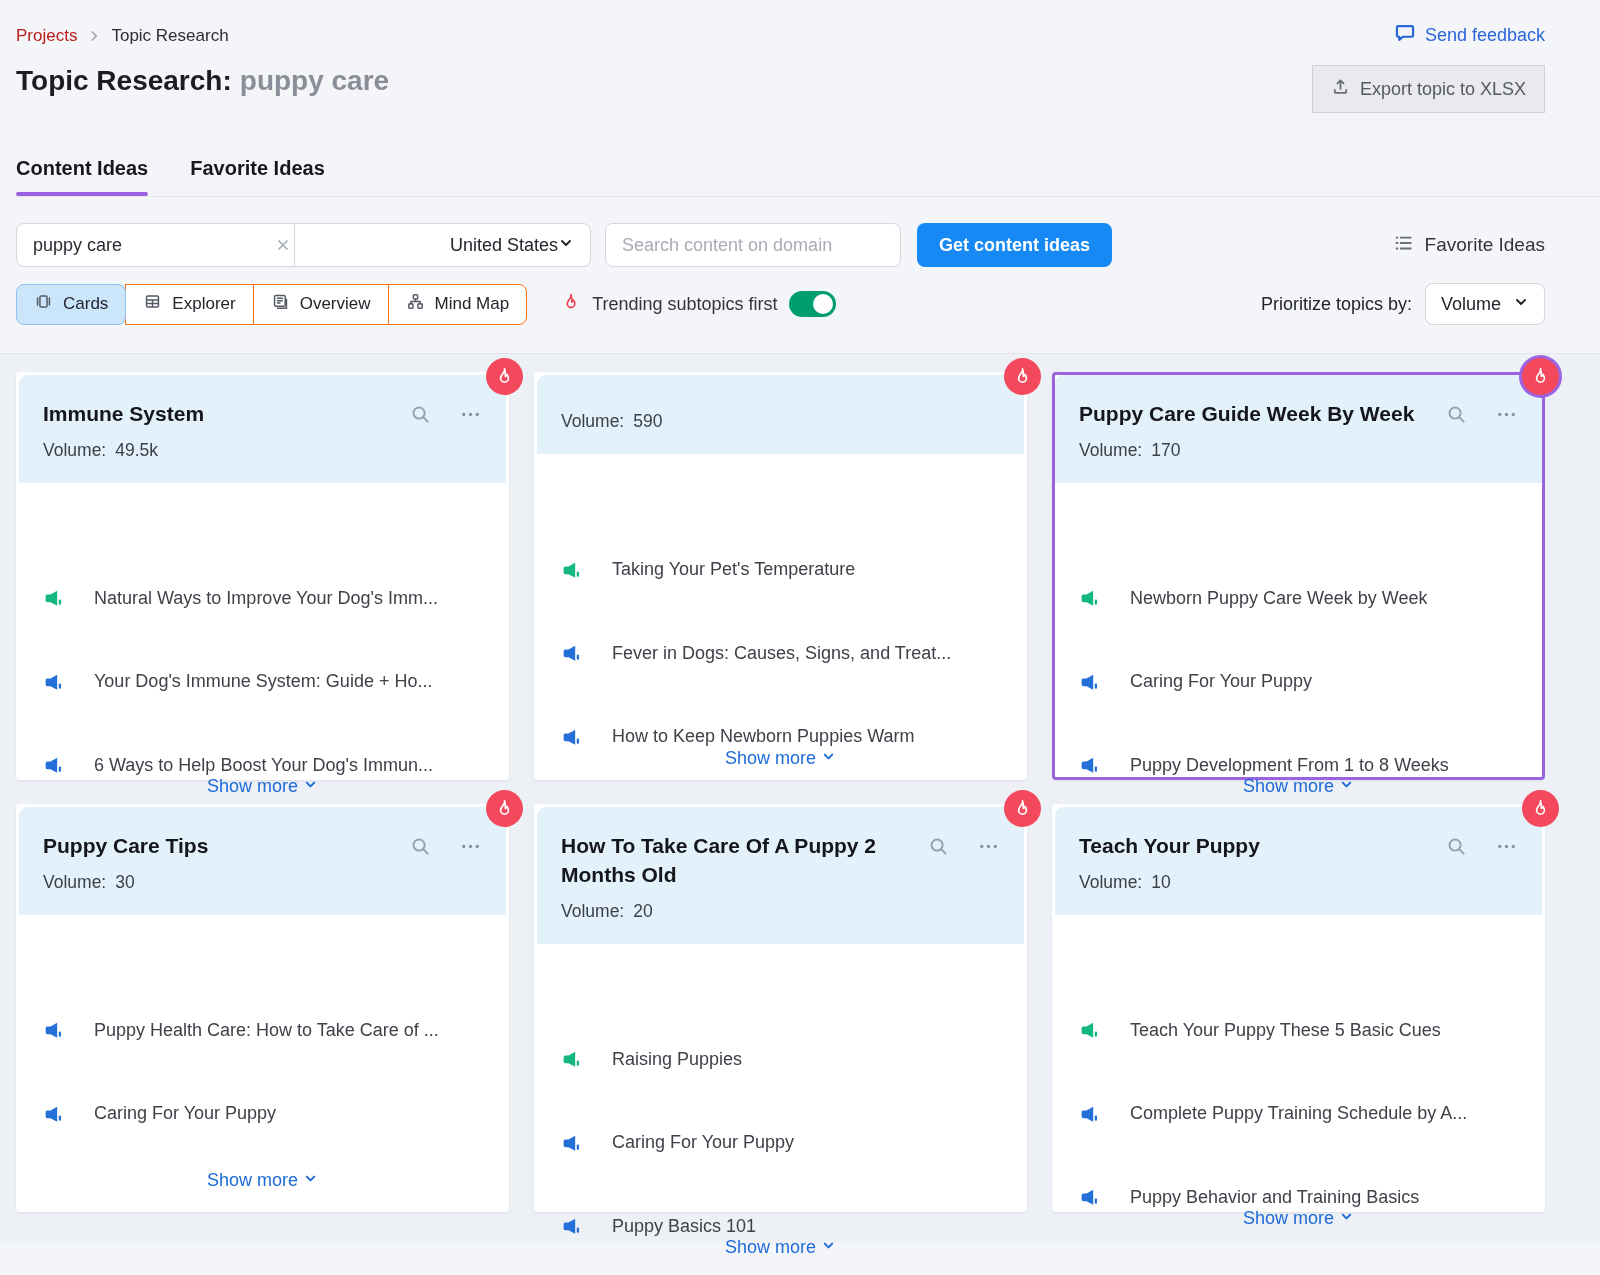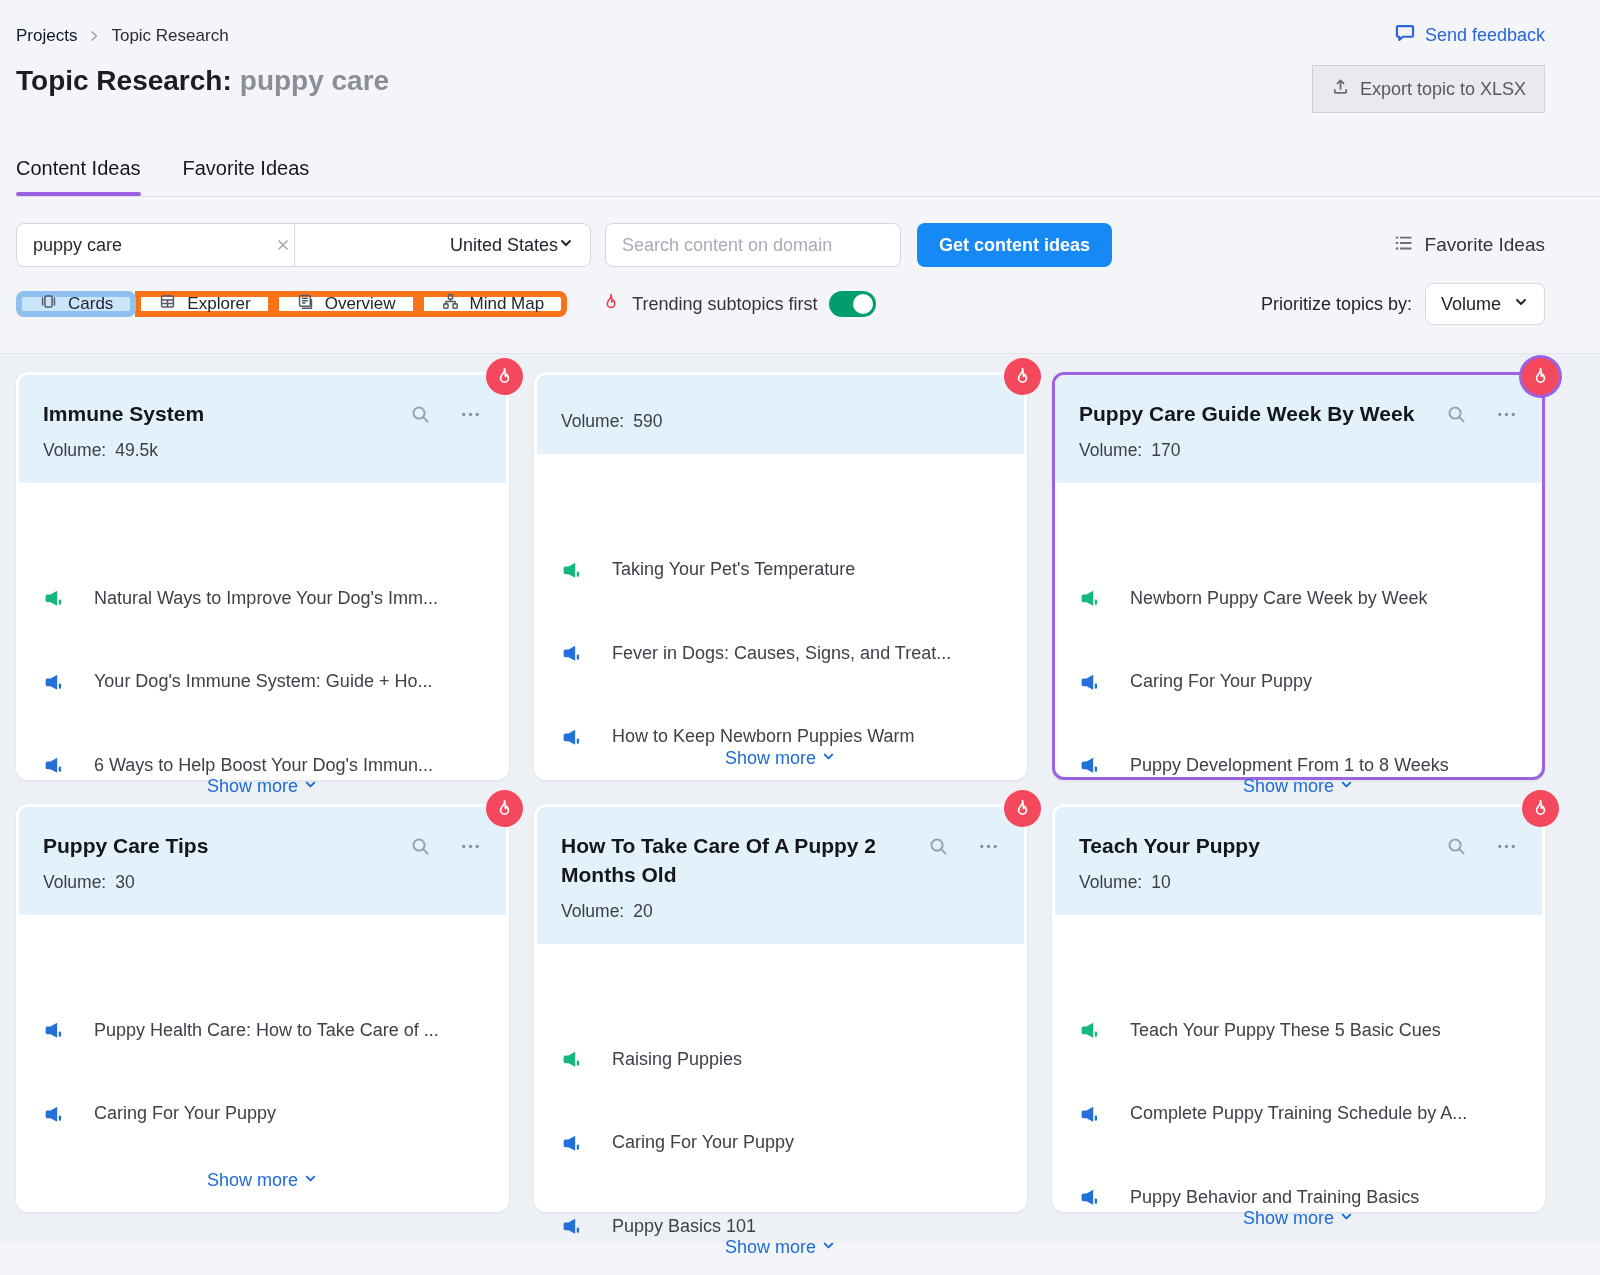--- a/index.html
+++ b/index.html
@@ -8,38 +8,38 @@
     font-family: "Liberation Sans", "DejaVu Sans", sans-serif;
     background: #f4f5f8;
     color: #1c1d24;
     overflow: hidden;
   }
   .top-section { padding: 22px 55px 0 16px; }
 
   
   .crumb-row { display:flex; align-items:center; justify-content:space-between; }
   .breadcrumb { display:flex; align-items:center; gap:10px; font-size:17px; }
-  .breadcrumb .root { color:#0f172a; cursor:pointer; }
+  .breadcrumb .root { color:#b91c1c; cursor:pointer; }
   .breadcrumb .sep svg { display:block; }
   .breadcrumb .current { color:#2b2c34; }
   .send-feedback { display:flex; align-items:center; gap:9px; color:#2b66d9; font-size:18px; cursor:pointer; }
 
   
   .title-row { display:flex; align-items:flex-start; justify-content:space-between; margin-top:16px; }
   .page-title { font-size:28px; font-weight:bold; color:#1c1d24; }
   .page-title .query { color:#8b8e98; margin-left:8px; }
   .export-btn {
     display:flex; align-items:center; gap:10px;
     background:#e9eaee; border:1px solid #cfd1d8; border-radius:0;
     padding:11px 18px; font-size:18px; color:#565964; cursor:pointer;
   }
 
   
   .tabs { display:flex; gap:42px; margin-top:44px; padding-left:0; }
-  .tab { font-size:20px; font-weight:400; color:#17181f; padding-bottom:16px; position:relative; cursor:pointer; }
+  .tab { font-size:20px; font-weight:700; color:#17181f; padding-bottom:16px; position:relative; cursor:pointer; }
   .tab.active::after {
     content:""; position:absolute; left:0; right:0; bottom:0; height:4px;
     background:#9b5fe0; border-radius:3px;
   }
   .tabs-divider { border:none; border-top:1px solid #e1e2e7; margin:0 -55px 0 0; }
 
   
   .search-row { display:flex; align-items:center; margin-top:26px; }
   .search-pill {
     display:flex; align-items:stretch; background:#fff; border:1px solid #d5d7de;
@@ -58,22 +58,22 @@
   .cta-btn {
     margin-left:16px; height:44px; padding:0 22px; background:#1789f4; color:#fff;
     border:none; border-radius:8px; font-size:18px; font-weight:bold; cursor:pointer; font-family:inherit;
   }
   .fav-ideas { margin-left:auto; display:flex; align-items:center; gap:12px; font-size:19px; color:#33353e; cursor:pointer; }
 
   
   .controls-row { display:flex; align-items:center; margin-top:16px; }
   .segmented { display:flex; }
   .seg-btn {
-    display:flex; align-items:center; gap:10px; height:26px; padding:0 17px;
-    background:#fff; border:6px solid #f97316; font-size:17px; color:#23252d;
+    display:flex; align-items:center; gap:10px; height:41px; padding:0 17px;
+    background:#fff; border:1px solid #f97316; font-size:17px; color:#23252d;
     cursor:pointer; margin-left:-1px; position:relative;
   }
   .seg-btn:first-child { border-radius:8px 0 0 8px; margin-left:0; }
   .seg-btn:last-child { border-radius:0 8px 8px 0; }
   .seg-btn.active { background:#cbe5fb; border-color:#8fc0ef; z-index:2; border-radius:8px; }
   .trending { display:flex; align-items:center; gap:11px; margin-left:34px; }
   .trending .label { font-size:18px; color:#33353e; }
   .toggle { width:47px; height:26px; border-radius:13px; background:#009e6d; position:relative; cursor:pointer; }
   .toggle .knob { position:absolute; top:3px; right:3px; width:20px; height:20px; border-radius:50%; background:#fff; }
   .prioritize { margin-left:auto; display:flex; align-items:center; gap:13px; }
@@ -83,21 +83,21 @@
     border-radius:8px; height:42px; padding:0 15px; font-size:18px; color:#23252d; cursor:pointer;
   }
 
   
   .grid-area {
     margin-top:28px; border-top:1px solid #e3e4ea; background:#edf0f5;
     padding:18px 55px 30px 16px; min-height:890px;
   }
   .cards-grid { display:grid; grid-template-columns:repeat(3, 1fr); column-gap:25px; row-gap:24px; }
   .card {
-    position:relative; background:#fff; border-radius:12px; height:408px;
+    position:relative; background:#fff; border-radius:4px; height:408px;
     border:3px solid transparent; box-shadow:0 1px 3px rgba(20,22,40,0.07);
     display:flex; flex-direction:column;
   }
   .card.highlighted { border-color:#9b63e2; }
   .badge {
     position:absolute; top:-17px; right:-17px; width:37px; height:37px; border-radius:50%;
     background:#f4495c; display:flex; align-items:center; justify-content:center; z-index:3;
   }
   .card.highlighted .badge { box-shadow:0 0 0 3px #9b63e2; }
   .card-header { background:#e2f1fa; border-radius:9px 9px 0 0; padding:25px 24px 22px; }

